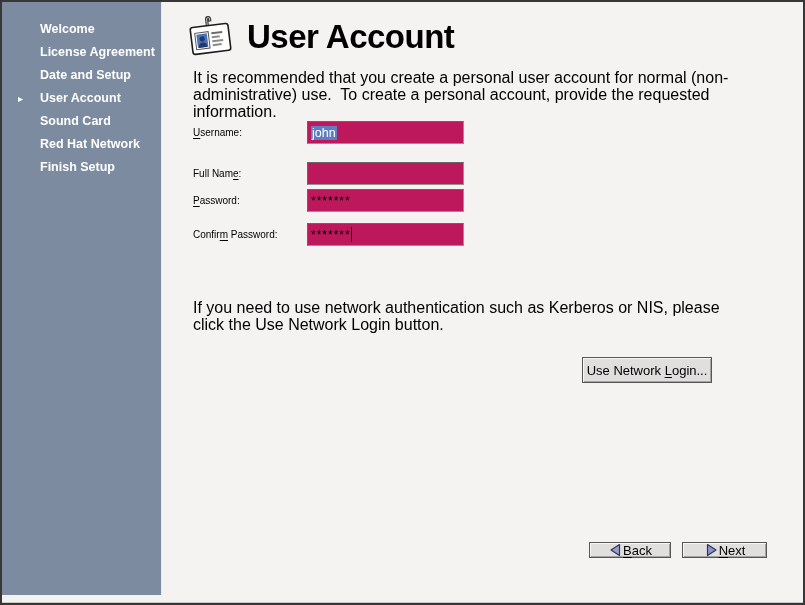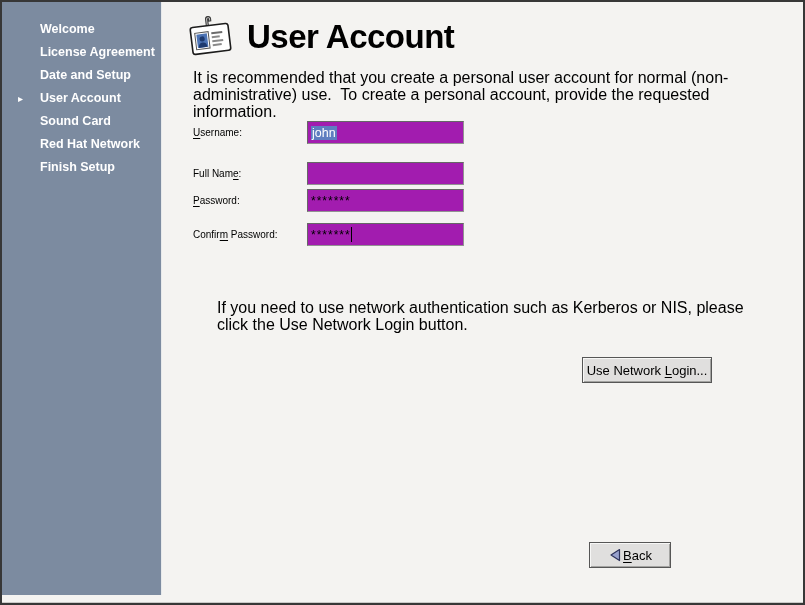--- a/index.html
+++ b/index.html
@@ -55,32 +55,32 @@
     color: #000;
     letter-spacing: -0.5px;
   }
   .desc, .network-note {
     position: absolute; left: 30px;
     font-size: 16px; line-height: 17px;
     color: #000;
     white-space: pre-wrap;
   }
   .desc { top: 67px; width: 545px; }
-  .network-note { top: 297px; width: 535px; margin-left: 24px; }
+  .network-note { top: 297px; width: 535px; }
   .form-row {
     position: absolute; left: 30px;
     height: 23px;
     display: flex; align-items: center;
   }
   .row-0 { top: 119px; } .row-1 { top: 160px; } .row-2 { top: 187px; } .row-3 { top: 221px; }
   .form-label { width: 114px; font-size: 10px; color: #000; }
   .accel { text-decoration: underline; text-underline-offset: 2px; }
   .textbox {
     width: 157px; height: 23px;
-    background: #a21caf;
+    background: #be185d;
     border: 1px solid #929292;
     border-top-color: #666666;
     border-left-color: #666666;
     padding: 6px 3px;
     font-size: 12.5px;
     display: flex; align-items: center;
     cursor: text;
     overflow: hidden;
   }
   .sel { background: #5e7ec0; color: #ffffff; padding: 0 1px; }
@@ -95,21 +95,21 @@
     border: 1px solid #565656;
     box-shadow: inset 1px 1px 0 #f7f7f6, inset -1px -1px 0 #a3a3a1;
     cursor: pointer;
   }
   .network-btn {
     position: absolute; left: 419px; top: 342px;
     width: 130px; height: 26px; margin-top: 13px;
   }
   .nav-btn {
     position: absolute; top: 540px;
-    height: 26px;
+    height: 16px;
     display: flex; align-items: center; justify-content: center;
   }
   .back-btn { left: 426px; width: 82px; }
   .next-btn { left: 519px; width: 85px; }
   .tri-icon { width: 15px; height: 14px; display: block; }
 </style>
 </head>
 <body>
 
 <div class="window">
@@ -200,15 +200,21 @@
 
     <button class="btn network-btn"><span>Use Network </span><span class="accel">L</span><span>ogin...</span></button>
 
     <button class="btn nav-btn back-btn">
       <svg class="tri-icon" viewBox="0 0 15 14">
         <polygon points="11.5,1.5 3,7 11.5,12.5" fill="#98a1cd" stroke="#2e335c" stroke-width="1.2" stroke-linejoin="round"></polygon>
       </svg>
       <span><span></span><span class="accel">B</span><span>ack</span></span>
     </button>
 
+    <button class="btn nav-btn next-btn">
+      <svg class="tri-icon" viewBox="0 0 15 14">
+        <polygon points="3.5,1.5 12,7 3.5,12.5" fill="#8a95c8" stroke="#2e335c" stroke-width="1.2" stroke-linejoin="round"></polygon>
+      </svg>
+      <span><span></span><span class="accel">N</span><span>ext</span></span>
+    </button>
 
   </main>
 </div>
 
 </body></html>

